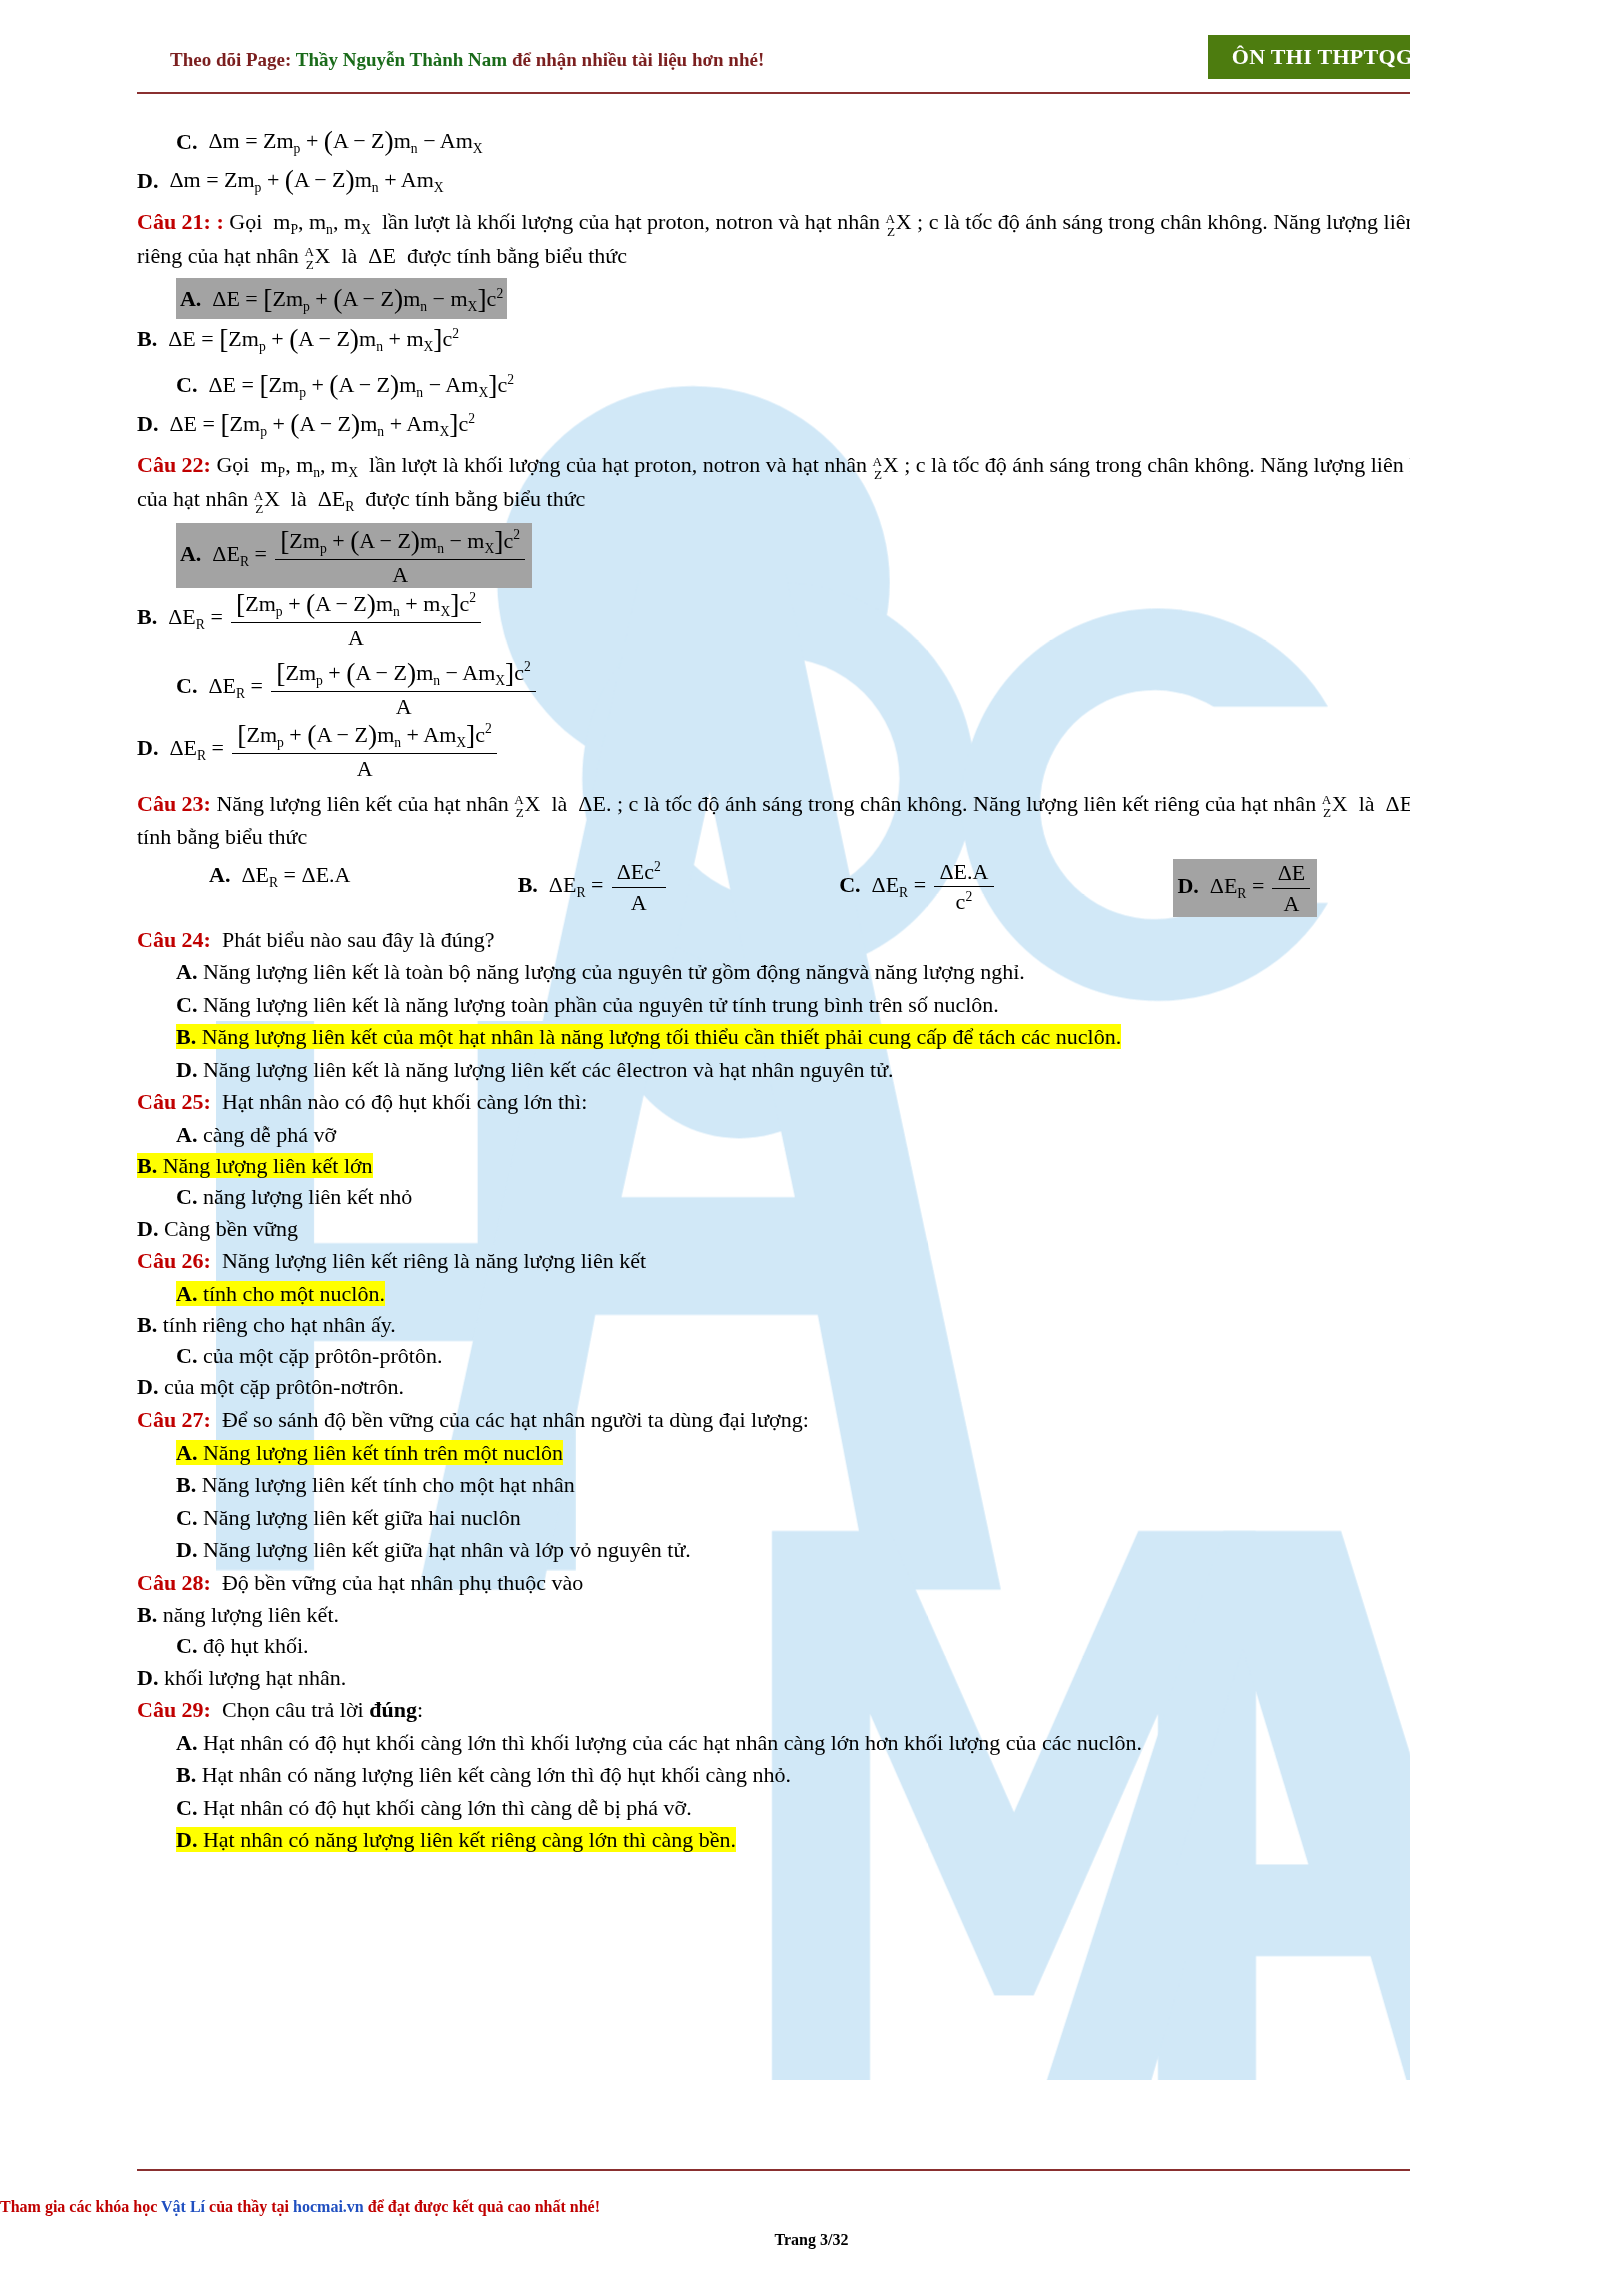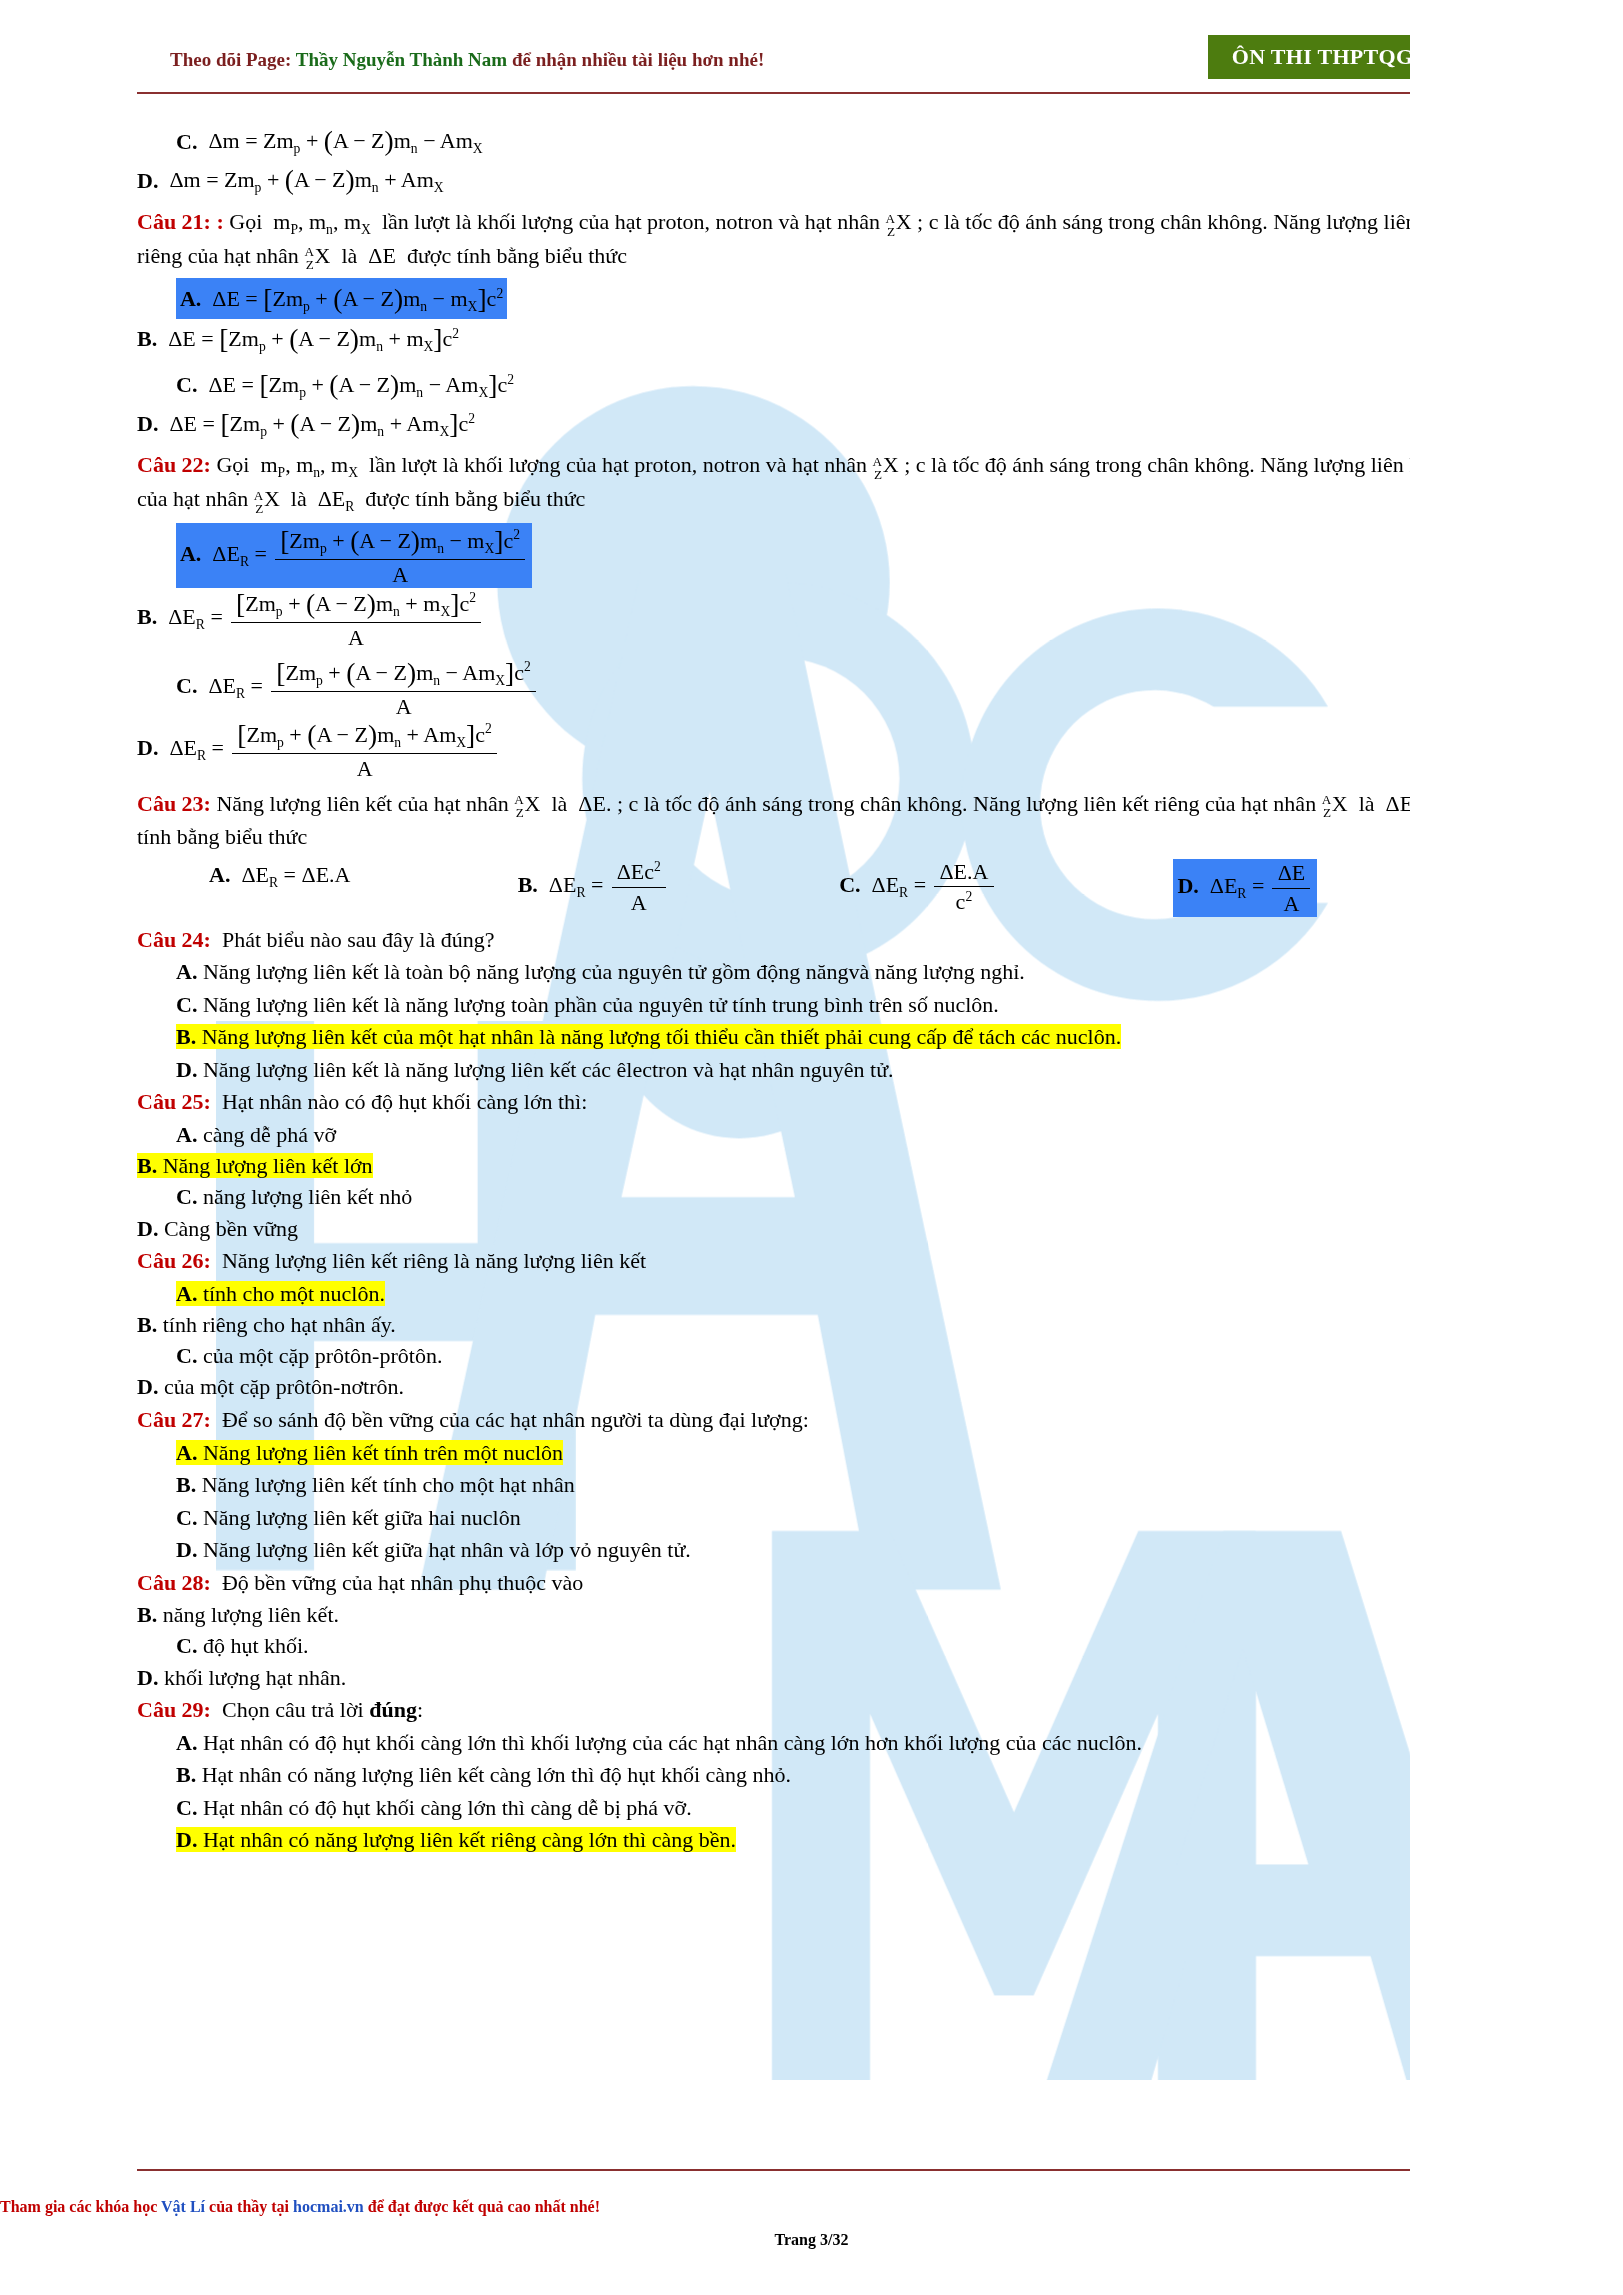--- a/index.html
+++ b/index.html
@@ -182,21 +182,21 @@
     line-height: 1.0;
     text-align: right;
     margin-right: 0.7px;
     position: relative;
     top: 0.7px;
   }
   .nucl span { display: block; }
   .bigbr { font-size: 1.25em; vertical-align: -0.08em; }
   .mathline { margin: 6.5px 0; }
   .hlbox {
-    background: #3b82f6;
+    background: #a3a3a3;
     display: inline-block;
     padding: 1.3px 3.9px;
   }
 </style>
 </head>
 <body>
 
 <div class="page">
 
   <svg class="watermark" viewBox="0 0 2481 3508" xmlns="http://www.w3.org/2000/svg">

